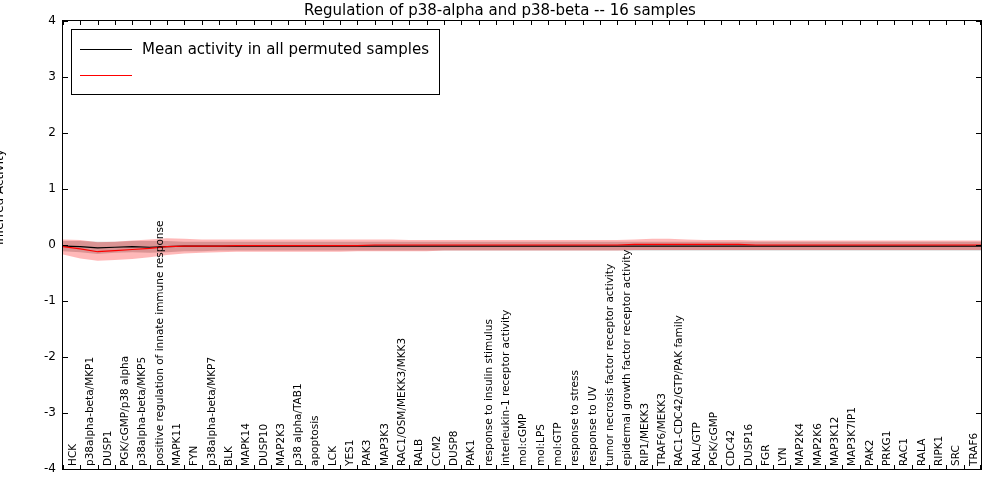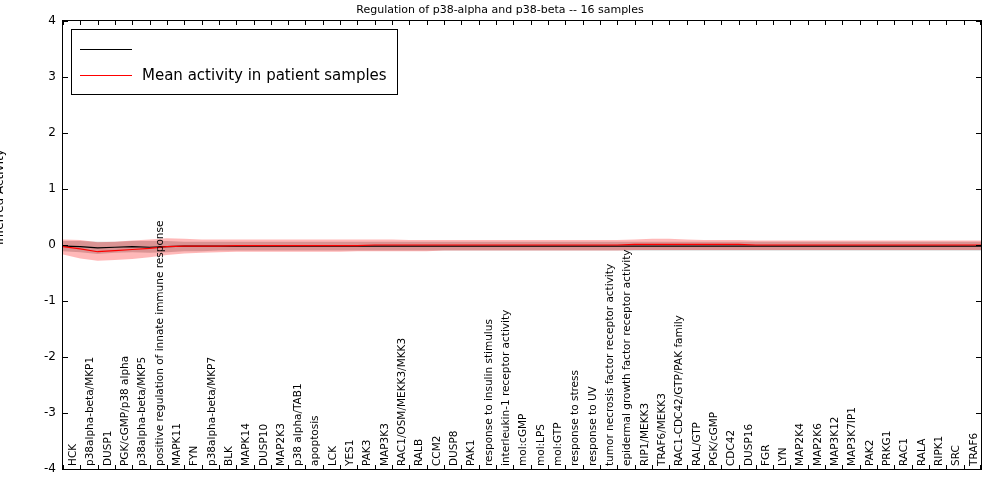--- a/index.html
+++ b/index.html
@@ -17,21 +17,21 @@
     position: relative;
     width: 1000px;
     height: 500px;
   }
   #chart-title {
     position: absolute;
     left: 0;
     top: 0;
     width: 1000px;
     text-align: center;
-    font-size: 11px;
+    font-size: 15px;
     color: #000;
     line-height: 20px;
   }
   
   #plot {
     position: absolute;
     left: 62px;
     top: 20px;
     width: 920px;
     height: 450px;
@@ -344,20 +344,20 @@
           <div class="xtick-line" style="left: 900.679px;"></div>
           <div class="xtick-line top" style="left: 900.679px;"></div>
           <div class="xtick-line" style="left: 917px;"></div>
           <div class="xtick-line top" style="left: 917px;"></div>
         </div>
     </div>
 
     <div id="legend">
       <div class="legend-row">
         <span class="legend-line" style="border-top-color:#000000"></span>
+        <span class="legend-text">Mean activity in all permuted samples</span>
       </div>
       <div class="legend-row">
         <span class="legend-line" style="border-top-color:#ff0000"></span>
-        <span class="legend-text">Mean activity in patient samples</span>
       </div>
     </div>
   </div>
 </div>
 
 </body></html>

